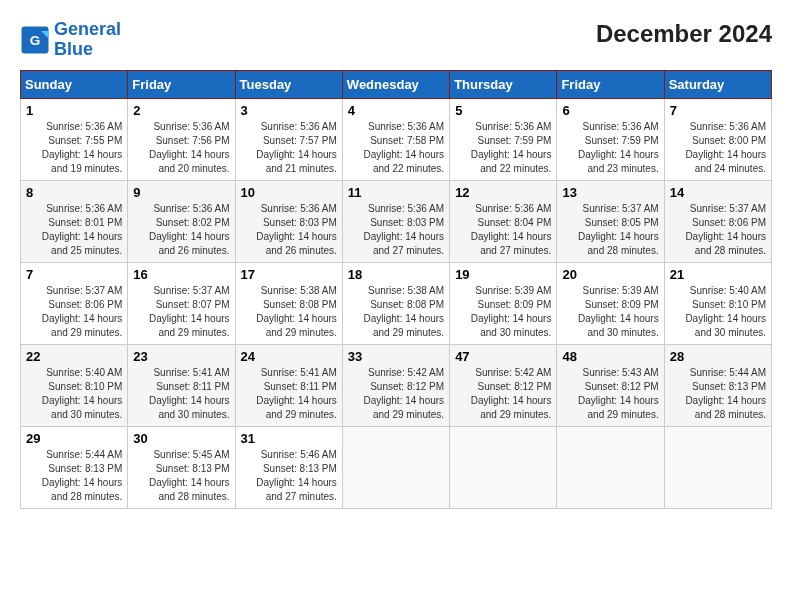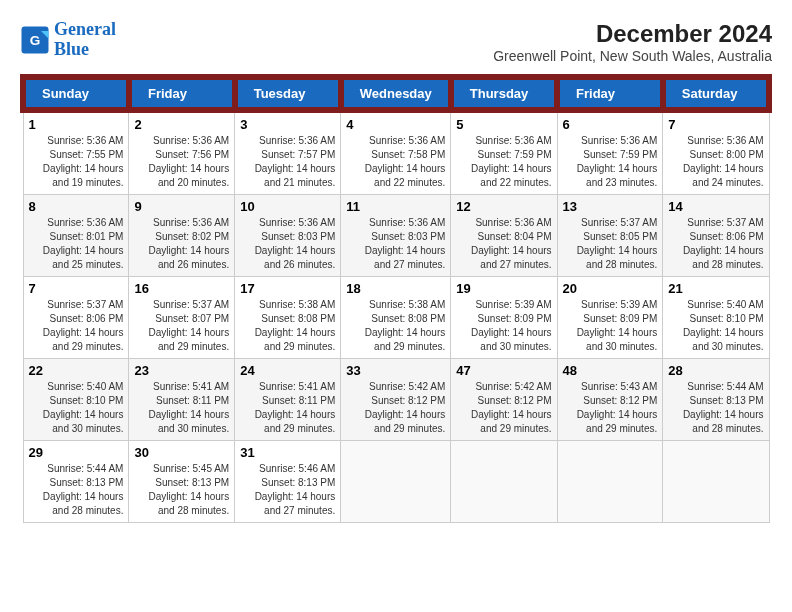--- a/index.html
+++ b/index.html
@@ -21,21 +21,20 @@
       align-items: center;
     }
     .logo-text {
       font-size: 18px;
       font-weight: bold;
       color: #333;
       line-height: 1.1;
     }
     .logo-text span {
       color: #1a6bbf;
-      font-family: Liberation Serif, serif;
     }
     .logo-icon {
       width: 30px;
       height: 30px;
       margin-right: 4px;
     }
     .title-area {
       text-align: right;
     }
     .month-title {
@@ -48,24 +47,24 @@
       color: #444;
     }
     .calendar-table {
       width: 100%;
       border-collapse: collapse;
       font-size: 11px;
     }
     .calendar-table th {
       background-color: #1a6bbf;
       color: white;
-      padding: 6px 16px;
+      padding: 6px 4px;
       text-align: left;
       font-size: 13px;
-      border: 6px solid #7f1d1d;
+      border: 1px solid #7f1d1d;
       margin-top: 16px;
     }
     .calendar-table td {
       border: 1px solid #ccc;
       padding: 4px 5px;
       vertical-align: top;
       height: 80px;
       width: calc(100% / 7);
       background: #fff;
     }
@@ -98,21 +97,20 @@
       <text x="20" y="26" text-anchor="middle" fill="white" font-size="18" font-weight="bold">G</text>
       <polygon points="28,8 38,8 38,18" fill="#4fc3f7"></polygon>
     </svg>
     <div class="logo-text">
       <span style="color:#1a6bbf;">General</span><br>
       <span>Blue</span>
     </div>
   </div>
   <div class="title-area">
     <div class="month-title">December 2024</div>
-    <div class="subtitle">Greenwell Point, New South Wales, Australia</div>
   </div>
 </div>
 
 <table class="calendar-table">
   <thead>
     <tr>
     <th>Sunday</th>
         <th>Friday</th>
         <th>Tuesday</th>
         <th>Wednesday</th>

